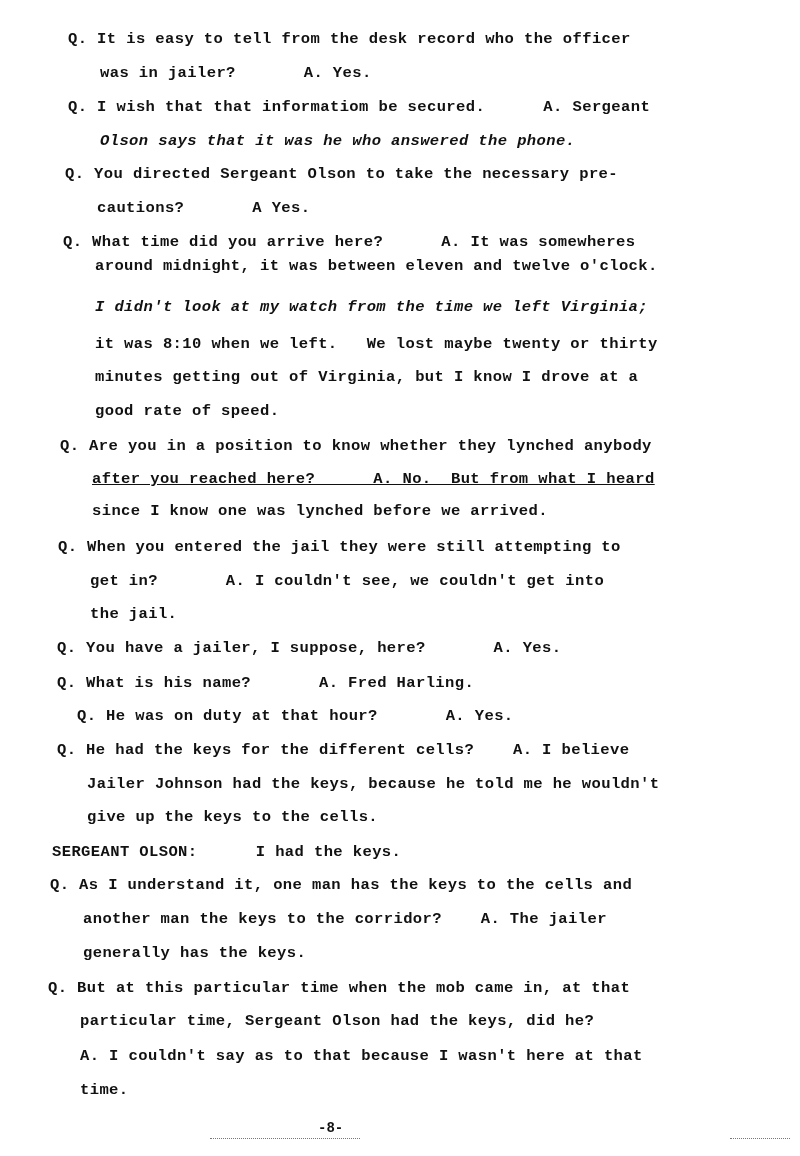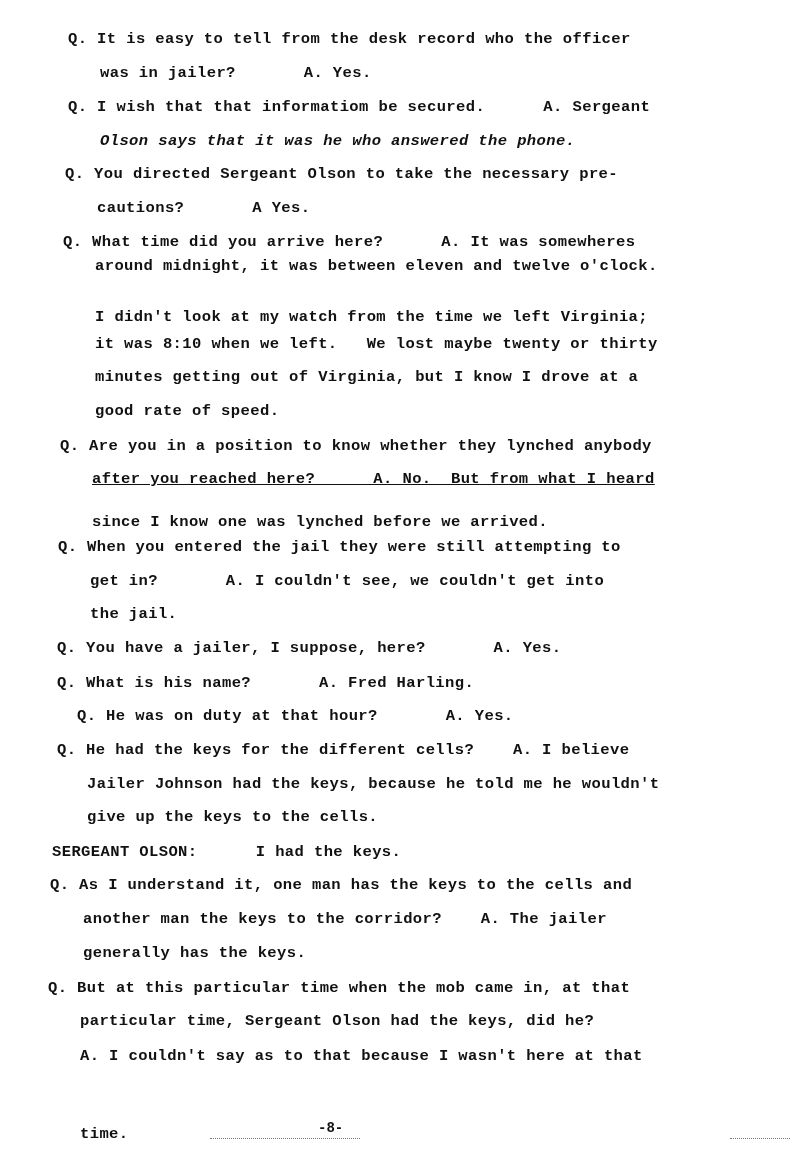--- a/index.html
+++ b/index.html
@@ -17,41 +17,41 @@
 
 <div id="doc">
     <div class="line" style="left: 68px; top: 29px; text-align: center;">Q. It is easy to tell from the desk record who the officer</div>
     <div class="line" style="left: 100px; top: 63px;">was in jailer?       A. Yes.</div>
     <div class="line" style="left: 68px; top: 97px;">Q. I wish that that informatiom be secured.      A. Sergeant</div>
     <div class="line" style="left: 100px; top: 131px; font-style: italic;">Olson says that it was he who answered the phone.</div>
     <div class="line" style="left: 65px; top: 164px;">Q. You directed Sergeant Olson to take the necessary pre-</div>
     <div class="line" style="left: 97px; top: 198px;">cautions?       A Yes.</div>
     <div class="line" style="left: 63px; top: 232px;">Q. What time did you arrive here?      A. It was somewheres</div>
     <div class="line" style="left: 95px; top: 256px;">around midnight, it was between eleven and twelve o'clock.</div>
-    <div class="line" style="left: 95px; top: 307px;">I didn't look at my watch from the time we left Virginia;</div>
+    <div class="line" style="left: 95px; top: 297px; font-style: italic;">I didn't look at my watch from the time we left Virginia;</div>
     <div class="line" style="left: 95px; top: 334px;">it was 8:10 when we left.   We lost maybe twenty or thirty</div>
     <div class="line" style="left: 95px; top: 367px;">minutes getting out of Virginia, but I know I drove at a</div>
     <div class="line" style="left: 95px; top: 401px;">good rate of speed.</div>
     <div class="line" style="left: 60px; top: 436px;">Q. Are you in a position to know whether they lynched anybody</div>
     <div class="line" style="left: 92px; top: 469px; text-decoration: underline;">after you reached here?      A. No.  But from what I heard</div>
-    <div class="line" style="left: 92px; top: 512px;">since I know one was lynched before we arrived.</div>
+    <div class="line" style="left: 92px; top: 501px;">since I know one was lynched before we arrived.</div>
     <div class="line" style="left: 58px; top: 537px;">Q. When you entered the jail they were still attempting to</div>
     <div class="line" style="left: 90px; top: 571px;">get in?       A. I couldn't see, we couldn't get into</div>
     <div class="line" style="left: 90px; top: 604px;">the jail.</div>
     <div class="line" style="left: 57px; top: 638px;">Q. You have a jailer, I suppose, here?       A. Yes.</div>
     <div class="line" style="left: 57px; top: 673px;">Q. What is his name?       A. Fred Harling.</div>
     <div class="line" style="left: 57px; top: 706px; margin-left: 20px;">Q. He was on duty at that hour?       A. Yes.</div>
     <div class="line" style="left: 57px; top: 740px;">Q. He had the keys for the different cells?    A. I believe</div>
     <div class="line" style="left: 87px; top: 774px;">Jailer Johnson had the keys, because he told me he wouldn't</div>
     <div class="line" style="left: 87px; top: 807px;">give up the keys to the cells.</div>
     <div class="line" style="left: 52px; top: 842px;">SERGEANT OLSON:      I had the keys.</div>
     <div class="line" style="left: 50px; top: 875px;">Q. As I understand it, one man has the keys to the cells and</div>
     <div class="line" style="left: 83px; top: 909px;">another man the keys to the corridor?    A. The jailer</div>
     <div class="line" style="left: 83px; top: 943px;">generally has the keys.</div>
     <div class="line" style="left: 48px; top: 978px;">Q. But at this particular time when the mob came in, at that</div>
     <div class="line" style="left: 80px; top: 1011px;">particular time, Sergeant Olson had the keys, did he?</div>
     <div class="line" style="left: 80px; top: 1046px;">A. I couldn't say as to that because I wasn't here at that</div>
-    <div class="line" style="left: 80px; top: 1080px; margin-top: 44px;">time.</div>
+    <div class="line" style="left: 80px; top: 1080px;">time.</div>
   </div>
 
 <div class="page-num">-8-</div>
 <div class="dots" style="left:210px;width:150px"></div>
 <div class="dots" style="left:730px;width:60px"></div>
 
 </body></html>

